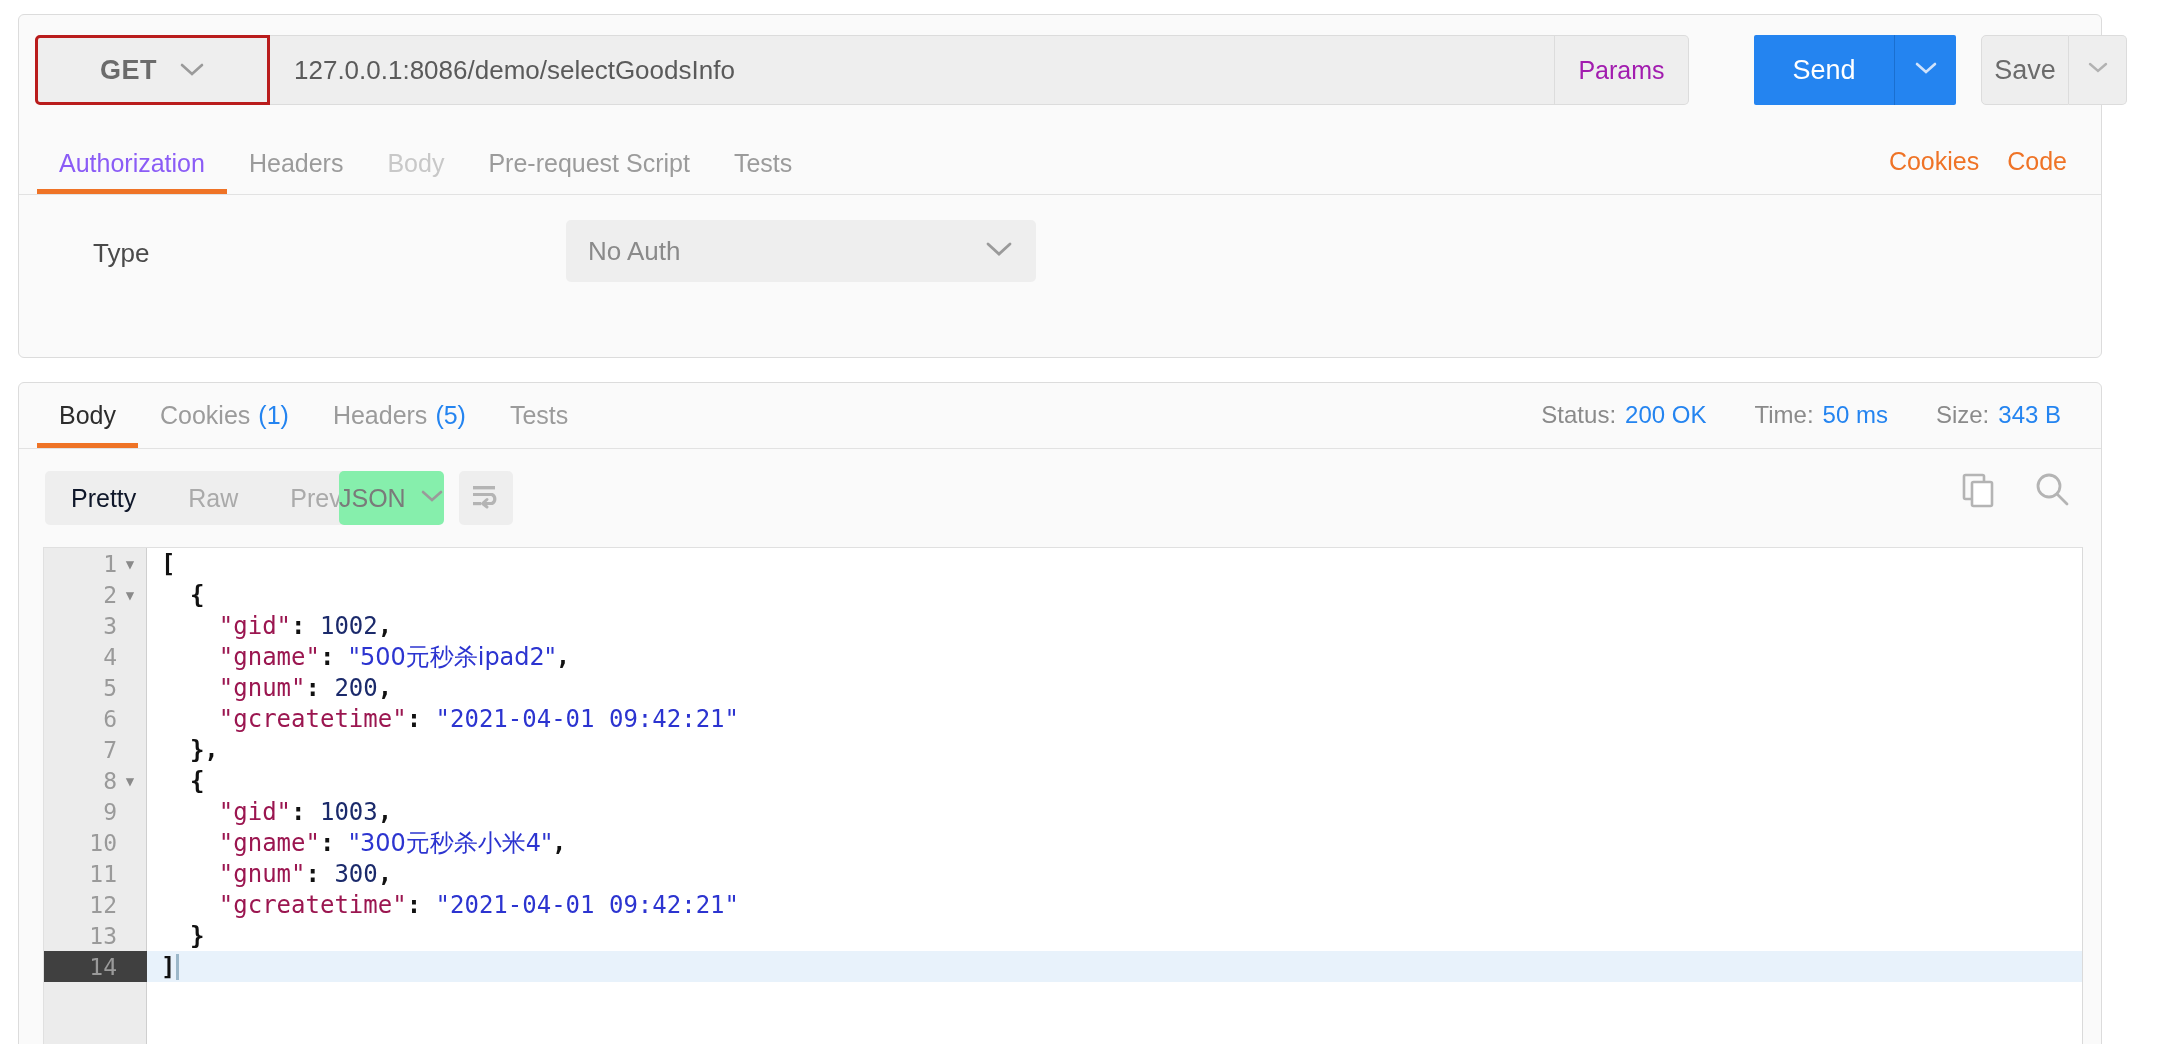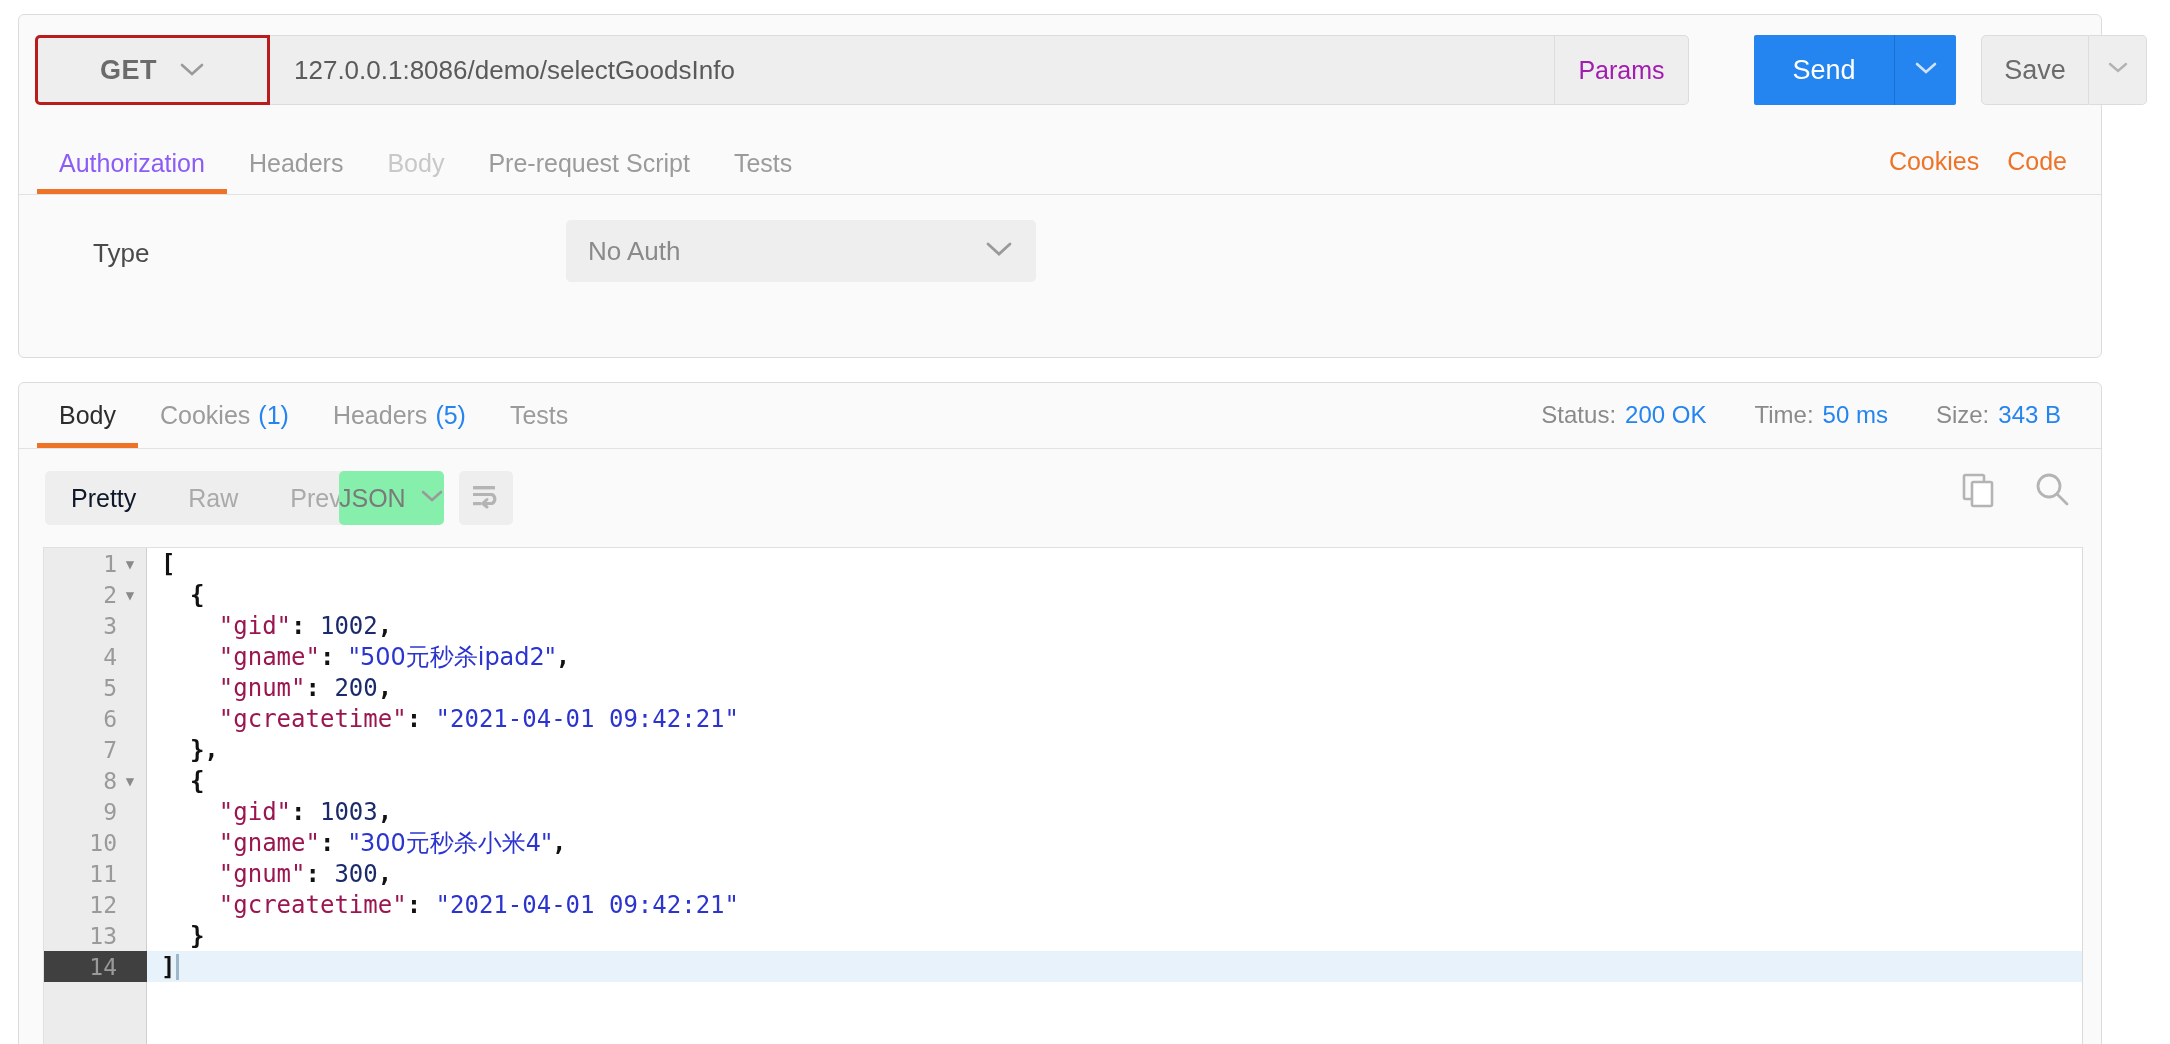--- a/index.html
+++ b/index.html
@@ -48,21 +48,21 @@
     width: 140px; background: #2484f0; display: flex; align-items: center;
     justify-content: center; cursor: pointer;
   }
   .send-btn span { color: #fff; font-size: 27px; }
   .send-caret {
     width: 62px; background: #2484f0; border-left: 1px solid #1a6fd0;
     display: flex; align-items: center; justify-content: center; cursor: pointer;
   }
   .save-group { position: absolute; left: 1962px; top: 20px; height: 70px; display: flex; }
   .save-btn {
-    width: 108px; background: #eeeeee; border: 1px solid #dcdcdc; border-radius: 5px 0 0 5px;
+    width: 88px; background: #eeeeee; border: 1px solid #dcdcdc; border-radius: 5px 0 0 5px;
     display: flex; align-items: center; justify-content: center; cursor: pointer;
   }
   .save-btn span { font-size: 27px; color: #6b6b6b; }
   .save-caret {
     width: 58px; background: #eeeeee; border: 1px solid #dcdcdc; border-left: none;
     border-radius: 0 5px 5px 0; display: flex; align-items: center; justify-content: center;
     cursor: pointer;
   }
 
   

